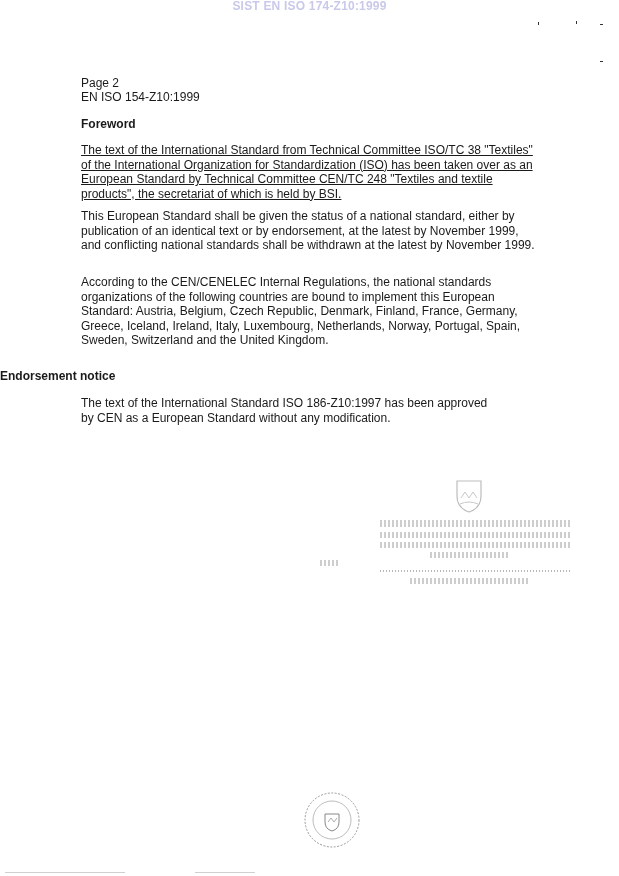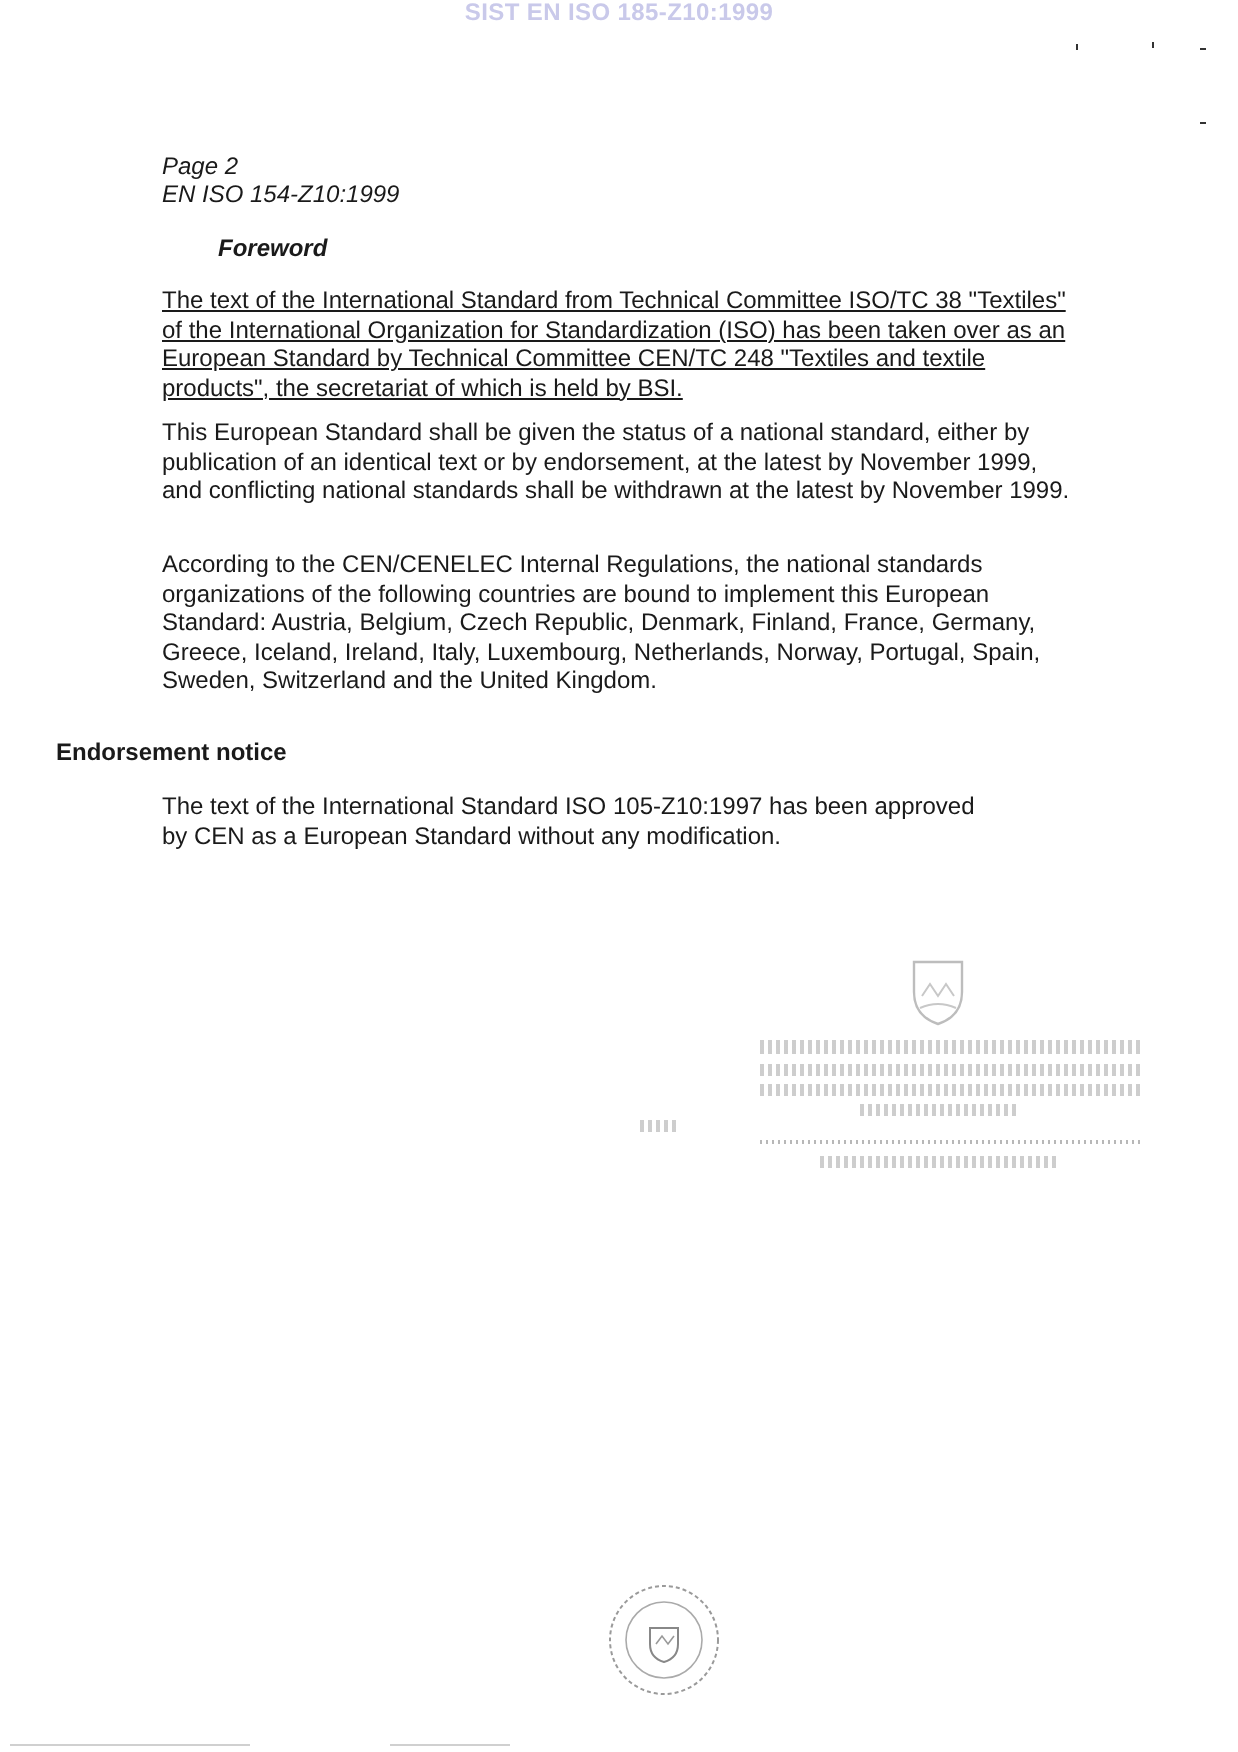--- a/index.html
+++ b/index.html
@@ -1,51 +1,51 @@
 <!DOCTYPE html>
 <html><head>
   <meta charset="utf-8">
   <style>
     html, body { margin:0; padding:0; background:#ffffff; }
     body { width:619px; height:876px; position:relative; overflow:hidden;
            font-family:"Liberation Sans", sans-serif; color:#1a1a1a; }
     .watermark { position:absolute; top:-1px; left:0; width:619px; text-align:center;
                  font-weight:bold; font-size:12px; letter-spacing:0.2px; color:#c9c9ea; }
     .abs { position:absolute; }
-    .hdr { left:81px; font-size:12px; line-height:15px;font-style:italic; }
-    .h { font-weight:bold; font-size:12px;margin-left:28px; }
+    .hdr { left:81px; font-size:12px; line-height:15px; }
+    .h { font-weight:bold; font-size:12px; }
     .para { left:81px; width:460px; font-size:12px; line-height:14.5px; }
     .dot { position:absolute; background:#333; }
     .stamp { position:absolute; left:370px; top:478px; width:200px; height:120px; }
     .stamp .line { position:absolute; left:10px; width:190px; height:6px;
                    background:repeating-linear-gradient(90deg,#b8b8b8 0 2px,transparent 2px 4px); opacity:.7; }
     .seal { position:absolute; left:300px; top:790px; width:64px; height:60px; }
     .footline { position:absolute; top:872px; height:1px; background:#d0d0d0; }
   </style>
 </head>
 <body>
 
-<div class="watermark">SIST EN ISO 185-Z10:1999</div>
+<div class="watermark">SIST EN ISO 174-Z10:1999</div>
 
 <div class="dot" style="left:538px;top:22px;width:1px;height:3px;"></div>
 <div class="dot" style="left:576px;top:21px;width:1px;height:3px;"></div>
 <div class="dot" style="left:600px;top:24px;width:3px;height:1px;"></div>
 <div class="dot" style="left:600px;top:61px;width:3px;height:1px;"></div>
 
 <div class="abs hdr" style="top:76px;">Page 2</div>
 <div class="abs hdr" style="top:90px;">EN ISO 154-Z10:1999</div>
 
 <div class="abs hdr h" style="top:117px;">Foreword</div>
 
 <div class="abs para" style="top:143px;text-decoration:underline;">The text of the International Standard from Technical Committee ISO/TC 38 "Textiles" of the International Organization for Standardization (ISO) has been taken over as an European Standard by Technical Committee CEN/TC 248 "Textiles and textile products", the secretariat of which is held by BSI.</div>
 <div class="abs para" style="top:209px;">This European Standard shall be given the status of a national standard, either by publication of an identical text or by endorsement, at the latest by November 1999, and conflicting national standards shall be withdrawn at the latest by November 1999.</div>
 <div class="abs para" style="top:275px;">According to the CEN/CENELEC Internal Regulations, the national standards organizations of the following countries are bound to implement this European Standard: Austria, Belgium, Czech Republic, Denmark, Finland, France, Germany, Greece, Iceland, Ireland, Italy, Luxembourg, Netherlands, Norway, Portugal, Spain, Sweden, Switzerland and the United Kingdom.</div>
 
 <div class="abs h" style="top:369px;left:0;width:600px;text-align:left;">Endorsement notice</div>
-<div class="abs para" style="top:396px;left:81px;width:420px;">The text of the International Standard ISO 105-Z10:1997 has been approved by CEN as a European Standard without any modification.</div>
+<div class="abs para" style="top:396px;left:81px;width:420px;">The text of the International Standard ISO 186-Z10:1997 has been approved by CEN as a European Standard without any modification.</div>
 
 <div class="stamp">
   <svg class="abs" style="left:84px;top:0;" width="30" height="36" viewBox="0 0 30 36">
     <path d="M3 3 L27 3 L27 18 Q27 30 15 34 Q3 30 3 18 Z" fill="none" stroke="#bdbdbd" stroke-width="1.2"></path>
     <path d="M7 20 L11 14 L15 20 L19 14 L23 20" fill="none" stroke="#c8c8c8" stroke-width="1"></path>
     <path d="M6 26 Q15 22 24 26" fill="none" stroke="#c8c8c8" stroke-width="1"></path>
   </svg>
   <div class="line" style="top:42px;height:7px;"></div>
   <div class="line" style="top:54px;"></div>
   <div class="line" style="top:64px;"></div>

